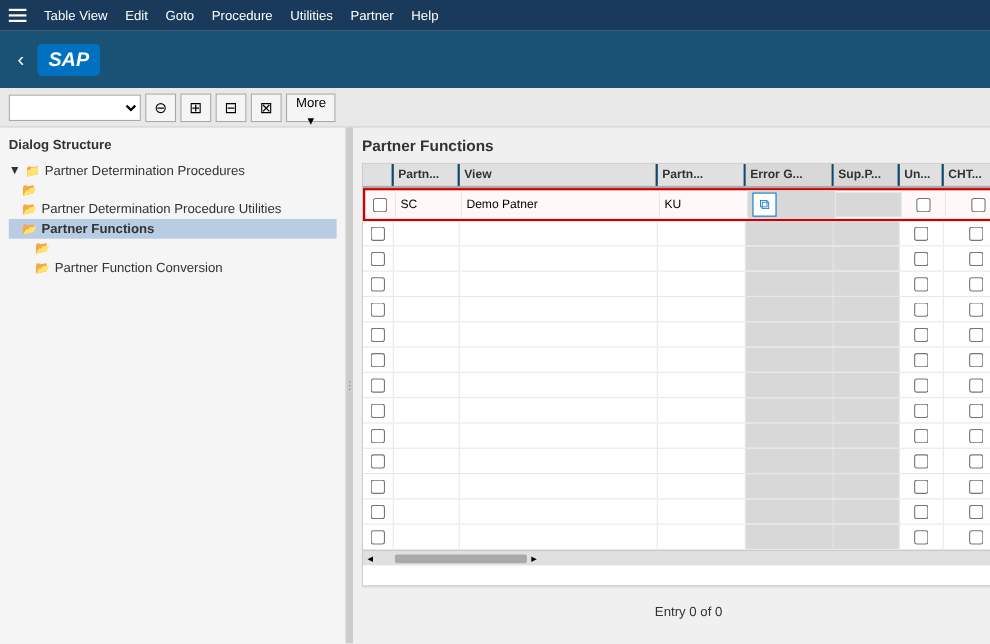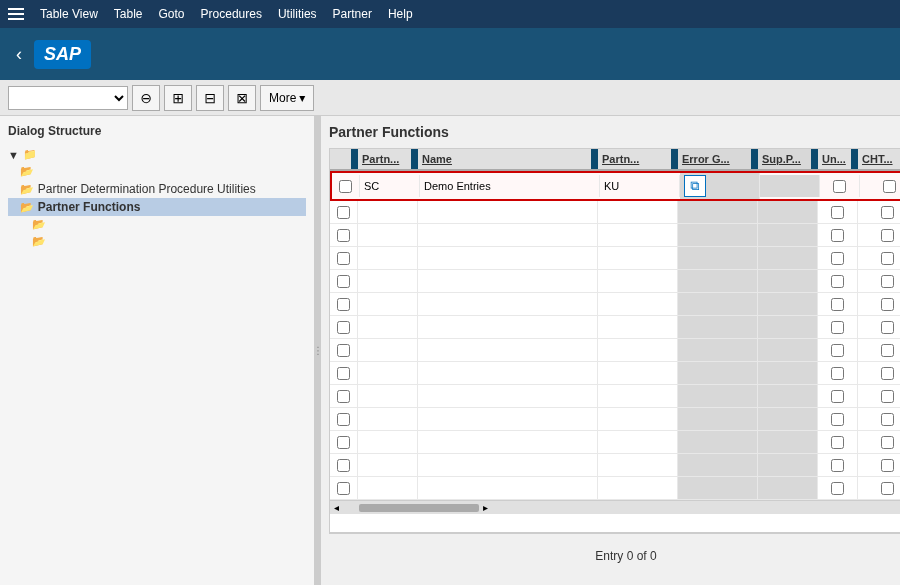--- a/index.html
+++ b/index.html
@@ -64,21 +64,21 @@
     .toolbar-select {
       width: 120px; height: 24px; border: 1px solid #aaa; background: white; font-size: 11px;
     }
     .toolbar-btn {
       width: 28px; height: 26px; border: 1px solid #aaa; background: #f5f5f5;
       cursor: pointer; display: flex; align-items: center; justify-content: center;
       font-size: 14px;
     }
     .more-btn {
       border: 1px solid #aaa; background: #f5f5f5; height: 26px; padding: 0 8px;
-      cursor: pointer; font-size: 12px; display: flex; align-items: center; gap: 3px;
+      cursor: pointer; font-size: 12px; display: flex; align-items: center; gap: 3px; flex-direction: column;
     }
 
     
     .main-content {
       display: flex;
       height: calc(585px - 28px - 52px - 36px);
     }
 
     
     .sidebar {
@@ -124,26 +124,25 @@
     }
     .table-header {
       display: grid;
       grid-template-columns: 28px 60px 180px 80px 80px 60px 40px 60px;
       background: #e0e0e0;
       border-bottom: 2px solid #aaa;
       font-size: 11px; font-weight: bold;
     }
     .th {
       padding: 4px 4px;
-      border-right: 7px solid #0c4a6e;
+      border-right: 2px solid #0c4a6e;
       color: #333;
       overflow: hidden;
       white-space: nowrap;
       text-overflow: ellipsis;
-      text-decoration: underline;
     }
     .table-body { overflow-y: auto; }
     .table-row {
       display: grid;
       grid-template-columns: 28px 60px 180px 80px 80px 60px 40px 60px;
       border-bottom: 1px solid #e8e8e8;
       align-items: center;
       min-height: 22px;
     }
     .table-row.highlighted {
@@ -213,23 +212,23 @@
 </head>
 <body>
 
 <div class="menu-bar">
   <div class="hamburger">
     <span></span>
       <span></span>
       <span></span>
   </div>
   <span class="menu-item">Table View</span>
-  <span class="menu-item">Table</span>
+  <span class="menu-item">Edit</span>
   <span class="menu-item">Goto</span>
-  <span class="menu-item">Procedures</span>
+  <span class="menu-item">Procedure</span>
   <span class="menu-item">Utilities</span>
   <span class="menu-item">Partner</span>
   <span class="menu-item">Help</span>
 </div>
 
 <div class="title-bar">
   <span class="back-btn">‹</span>
   <div class="sap-logo">SAP</div>
 </div>
 
@@ -246,68 +245,70 @@
 </div>
 
 <div class="main-content">
 
   <div class="sidebar">
     <div class="sidebar-title">Dialog Structure</div>
 
     <div class="tree-item">
       <span class="tree-icon">▼</span>
       <span class="tree-icon tree-folder">📁</span>
+      <span>Partner Determination Procedures</span>
     </div>
     <div class="tree-item tree-indent-1">
       <span class="tree-icon tree-folder">📂</span>
     </div>
     <div class="tree-item tree-indent-1">
       <span class="tree-icon tree-folder">📂</span>
       <span>Partner Determination Procedure Utilities</span>
     </div>
     <div class="tree-item tree-indent-1 active">
       <span class="tree-icon">📂</span>
       <span>Partner Functions</span>
     </div>
     <div class="tree-item tree-indent-2">
       <span class="tree-icon tree-folder">📂</span>
     </div>
     <div class="tree-item tree-indent-2">
       <span class="tree-icon tree-folder">📂</span>
+      <span>Partner Function Conversion</span>
     </div>
   </div>
 
   <div class="drag-handle">
     <span class="drag-dots">⋮</span>
   </div>
 
   <div class="right-panel">
     <div class="panel-title">Partner Functions</div>
 
     <div class="table-container">
 
       <div class="table-header">
         <div class="th td-checkbox"></div>
         <div class="th">Partn...</div>
-        <div class="th">Name</div>
+        <div class="th">View</div>
         <div class="th">Partn...</div>
         <div class="th col-grey">Error G...</div>
         <div class="th col-grey">Sup.P...</div>
         <div class="th">Un...</div>
         <div class="th">CHT...</div>
       </div>
 
       <div class="table-body" id="table-body">
 
       <div class="table-row highlighted">
             <div class="td td-checkbox">
               <input type="checkbox" class="checkbox-cell" style="">
             </div>
             <div class="td">SC</div>
-            <div class="td">Demo Entries</div>
+            <div class="td">Demo Patner</div>
             <div class="td">KU</div>
             <div class="td col-grey">
               <span class="copy-icon">⧉</span>
             </div>
             <div class="td col-grey"></div>
             <div class="td td-checkbox">
               <input type="checkbox" class="checkbox-cell" style="">
             </div>
             <div class="td td-checkbox">
               <input type="checkbox" class="checkbox-cell" style="">

